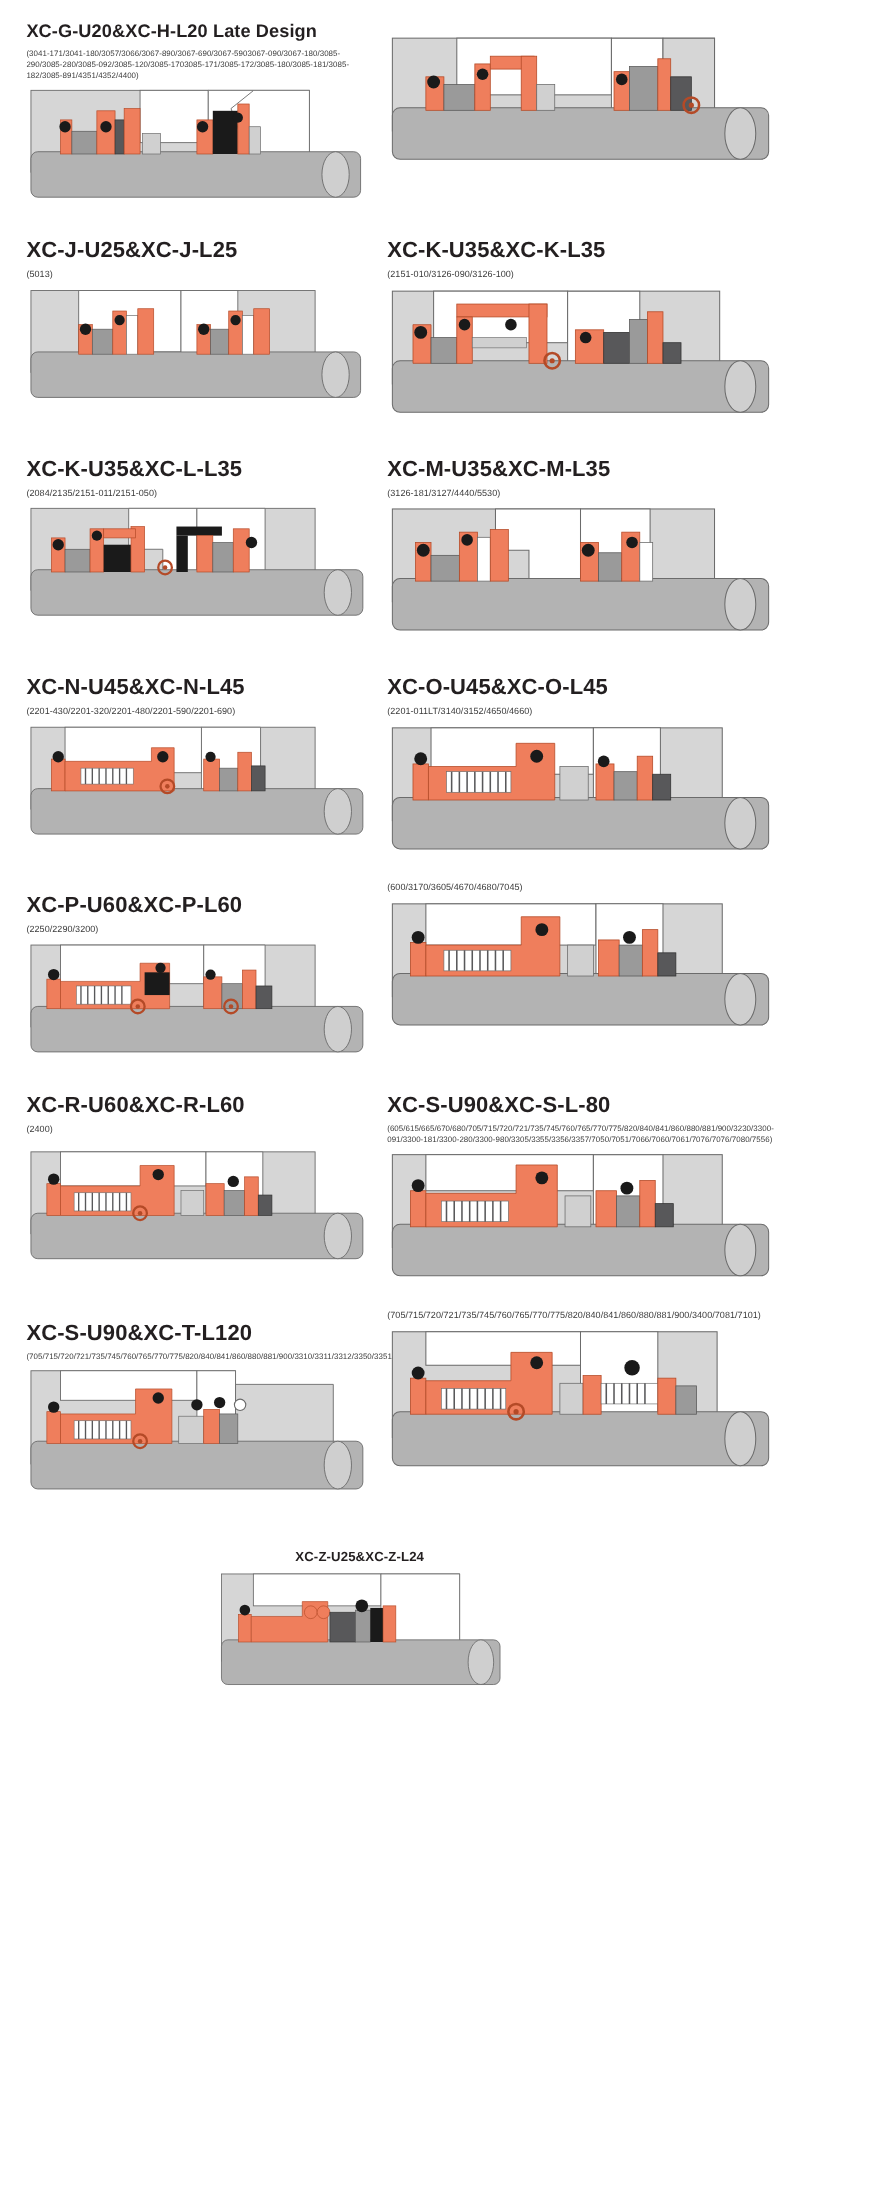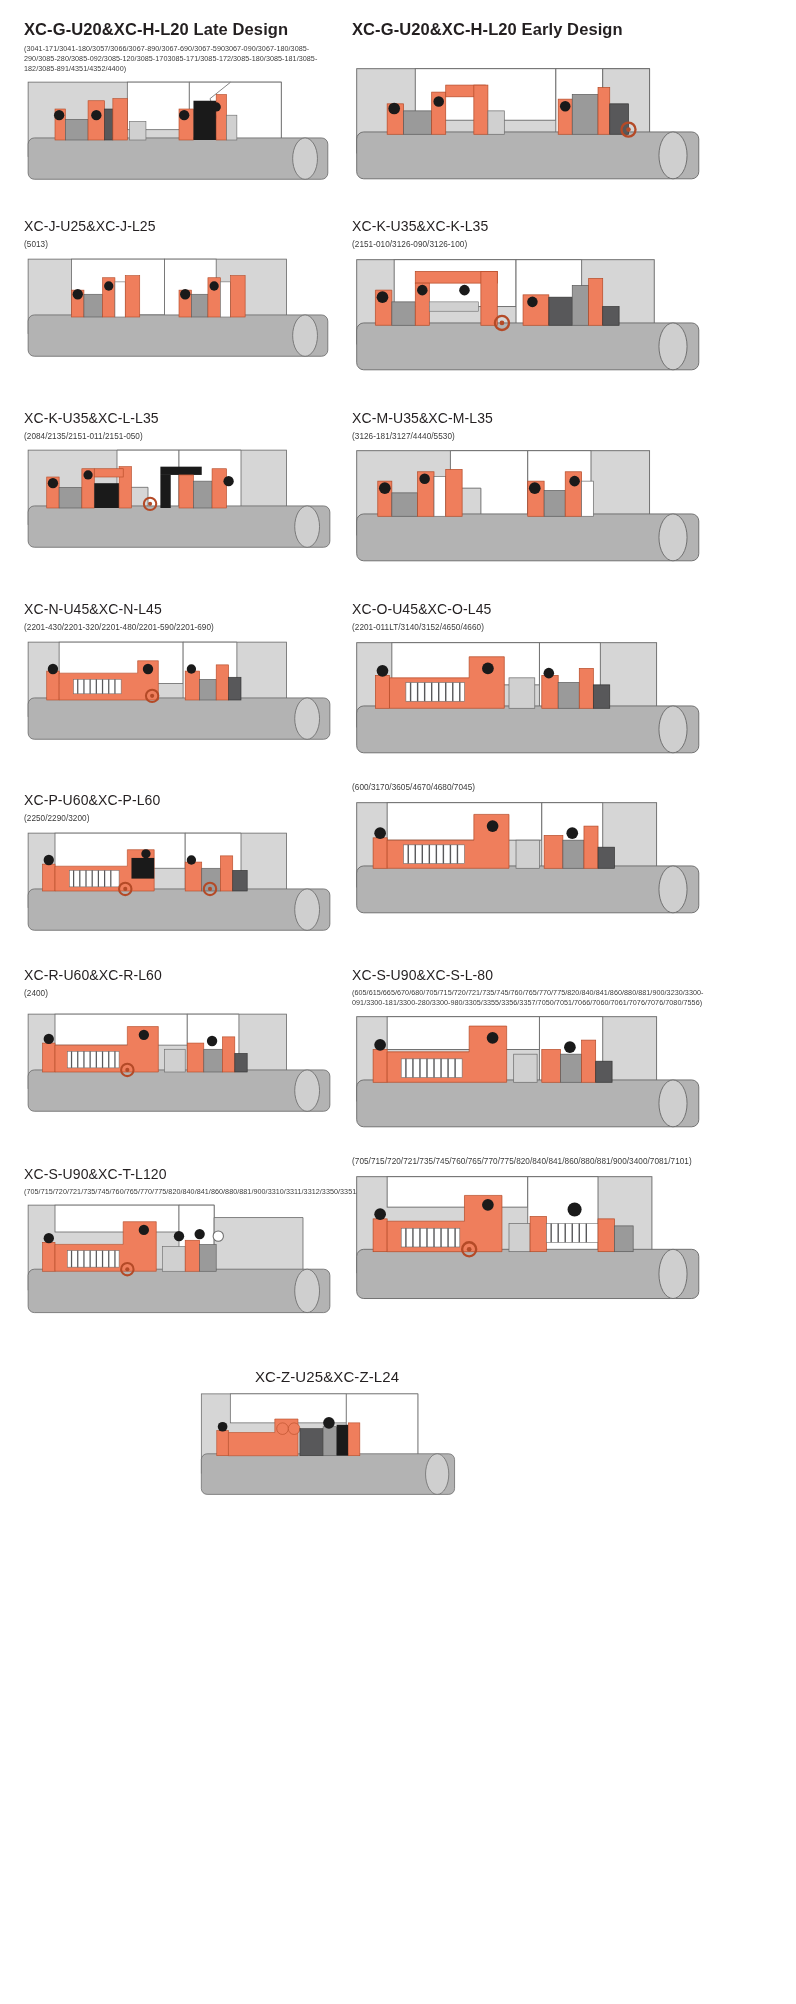--- a/index.html
+++ b/index.html
@@ -18,22 +18,22 @@
   .grid {
     display: grid;
     grid-template-columns: 310px 1fr;
     column-gap: 18px;
     padding: 10px 22px 0 24px;
   }
   .cell {
     margin-bottom: 4px;
   }
   .seal-title {
-    font-size: 14px;
-    font-weight: 400;
+    font-size: 20px;
+    font-weight: 700;
     color: #231f20;
     letter-spacing: 0.1px;
     margin: 10px 0 4px 0;
     line-height: 1.2;
   }
   .seal-title.big {
     font-size: 16.5px;
     font-weight: 700;
   }
   .seal-codes {
@@ -49,22 +49,22 @@
   }
   .fig {
     width: 100%;
   }
   .fig svg { display: block; width: 100%; height: auto; }
   .center-block {
     text-align: center;
     padding: 18px 0 20px 0;
   }
   .center-block .seal-title {
-    font-size: 15px;
-    font-weight: 400;
+    font-size: 12px;
+    font-weight: 700;
   }
   .center-block .seal-codes {
     font-size: 9px;
     margin-bottom: 6px;
   }
   .center-fig {
     width: 290px;
     margin: 0 auto;
   }
   .spacer-small { height: 6px; }
@@ -99,21 +99,20 @@
           <rect x="164" y="22" width="22" height="38" fill="#1a1a1a"></rect>
           <rect x="186" y="16" width="10" height="44" fill="#ef7e5c" stroke="#b44a27" stroke-width="0.6"></rect>
           <rect x="196" y="36" width="10" height="24" fill="#d0d0d0" stroke="#6b6b6b" stroke-width="0.6"></rect>
           <circle cx="155" cy="36" r="5" fill="#1a1a1a"></circle>
           <circle cx="186" cy="28" r="4.5" fill="#1a1a1a"></circle>
         </svg>
       </div>
     </div>
 
     <div class="cell">
-      <div class="seal-title big">XC-G-U20&amp;XC-H-L20 Early Design</div>
       <div class="seal-codes tiny">&nbsp;</div>
       <div class="spacer-small"></div>
       <div class="fig">
         <svg viewBox="0 0 300 120" xmlns="http://www.w3.org/2000/svg">
           <rect x="4" y="4" width="250" height="72" fill="#d6d6d6" stroke="#6b6b6b" stroke-width="0.8"></rect>
           <rect x="54" y="4" width="120" height="44" fill="#ffffff" stroke="#6b6b6b" stroke-width="0.8"></rect>
           <polygon points="174,4 214,4 214,76 174,76" fill="#ffffff" stroke="#6b6b6b" stroke-width="0.8"></polygon>
           <polygon points="214,4 254,4 254,76 214,76" fill="#d6d6d6" stroke="#6b6b6b" stroke-width="0.8"></polygon>
           <rect x="4" y="58" width="292" height="40" rx="6" fill="#b3b3b3" stroke="#6b6b6b" stroke-width="0.8"></rect>
           <ellipse cx="274" cy="78" rx="12" ry="20" fill="#cfcfcf" stroke="#6b6b6b" stroke-width="0.8"></ellipse>

